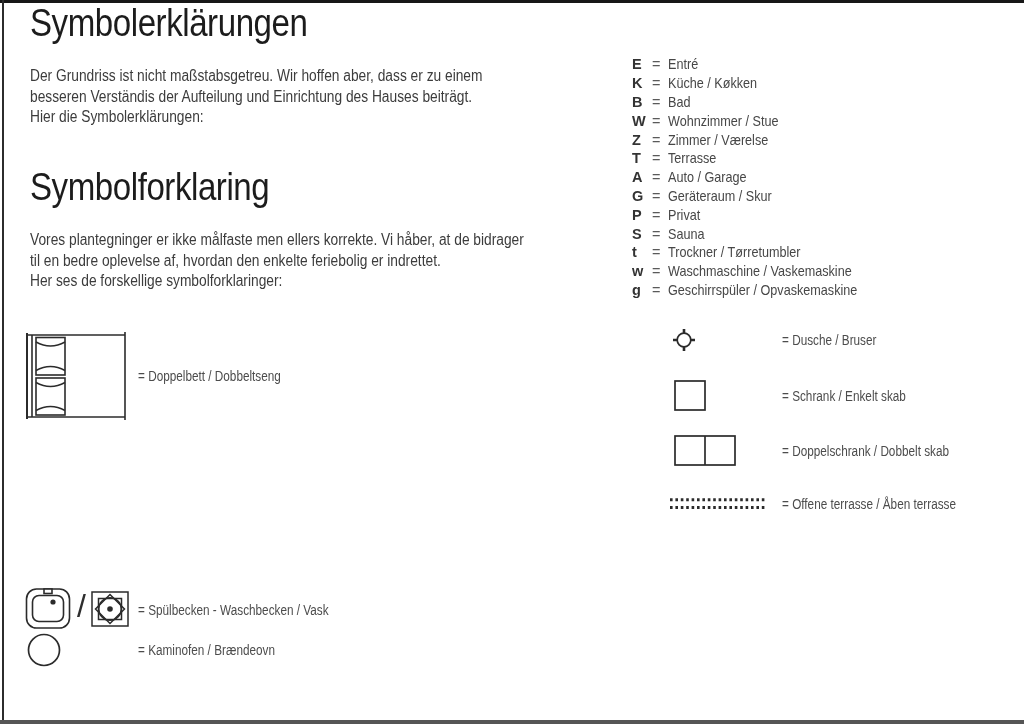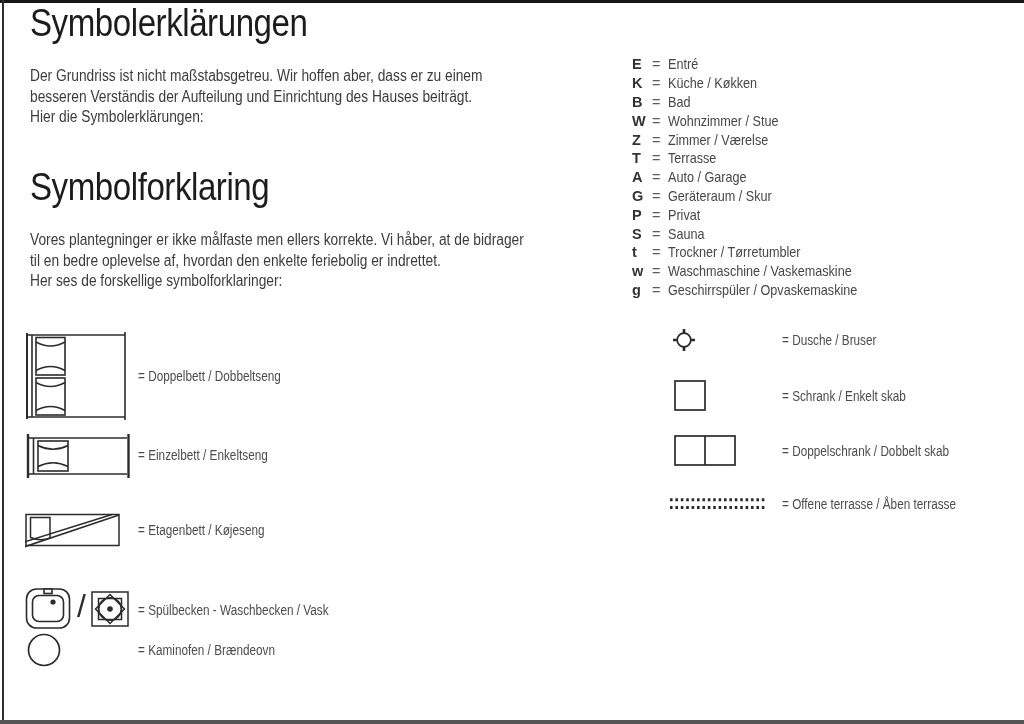--- a/index.html
+++ b/index.html
@@ -150,51 +150,21 @@
             <path d="M11 38.5 Q25.5 30.5 40 38.5"></path>
           <rect x="11" y="46" width="29" height="37"></rect>
           <path d="M11 50.5 Q25.5 58.5 40 50.5"></path>
             <path d="M11 78.5 Q25.5 70.5 40 78.5"></path>
         </g>
       </svg>
     </span>
     <span class="llabel">= Doppelbett / Dobbeltseng</span>
   </div>
 
-  <div class="lrow" style="top:434px;height:42px">
-    <span class="licon">
-      <svg width="107" height="44" viewBox="0 0 107 44">
-        <g fill="none" stroke="#2b2b2b" stroke-width="1.6">
-          <path d="M4 4 H102"></path>
-            <path d="M4 40 H102"></path>
-          <path d="M3 0 V44" stroke-width="2.4"></path>
-            <path d="M8.5 4 V40"></path>
-          <path d="M103.5 0 V44" stroke-width="2.4"></path>
-          <rect x="13" y="7" width="30" height="30"></rect>
-          <path d="M13 11.5 Q28 19 43 11.5"></path>
-            <path d="M13 32.5 Q28 25 43 32.5"></path>
-        </g>
-      </svg>
-    </span>
-    <span class="llabel">= Einzelbett / Enkeltseng</span>
-  </div>
-
-  <div class="lrow" style="top:512px;height:35px">
-    <span class="licon">
-      <svg width="97" height="36" viewBox="0 0 97 36">
-        <g fill="none" stroke="#2b2b2b" stroke-width="1.5">
-          <rect x="1" y="2.5" width="93" height="31"></rect>
-          <path d="M-1 35 L94 3"></path>
-            <path d="M-1 30 L87 2.5"></path>
-          <path d="M5.5 5.5 H25 V26 Q15 29.5 5.5 25.5 Z"></path>
-        </g>
-      </svg>
-    </span>
-    <span class="llabel">= Etagenbett / Køjeseng</span>
-  </div>
+
 
   <div class="lrow" style="top:587px;height:45px">
     <span class="licon">
       <svg width="46" height="43" viewBox="0 0 46 43">
         <g fill="none" stroke="#2b2b2b" stroke-width="1.6">
           <rect x="1.5" y="2" width="43" height="39" rx="10"></rect>
           <rect x="7.5" y="8.5" width="31" height="26" rx="6.5"></rect>
           <rect x="19" y="2" width="8" height="4.5" fill="#ffffff"></rect>
           <circle cx="28" cy="15" r="2.6" fill="#2b2b2b" stroke="none"></circle>
         </g>

